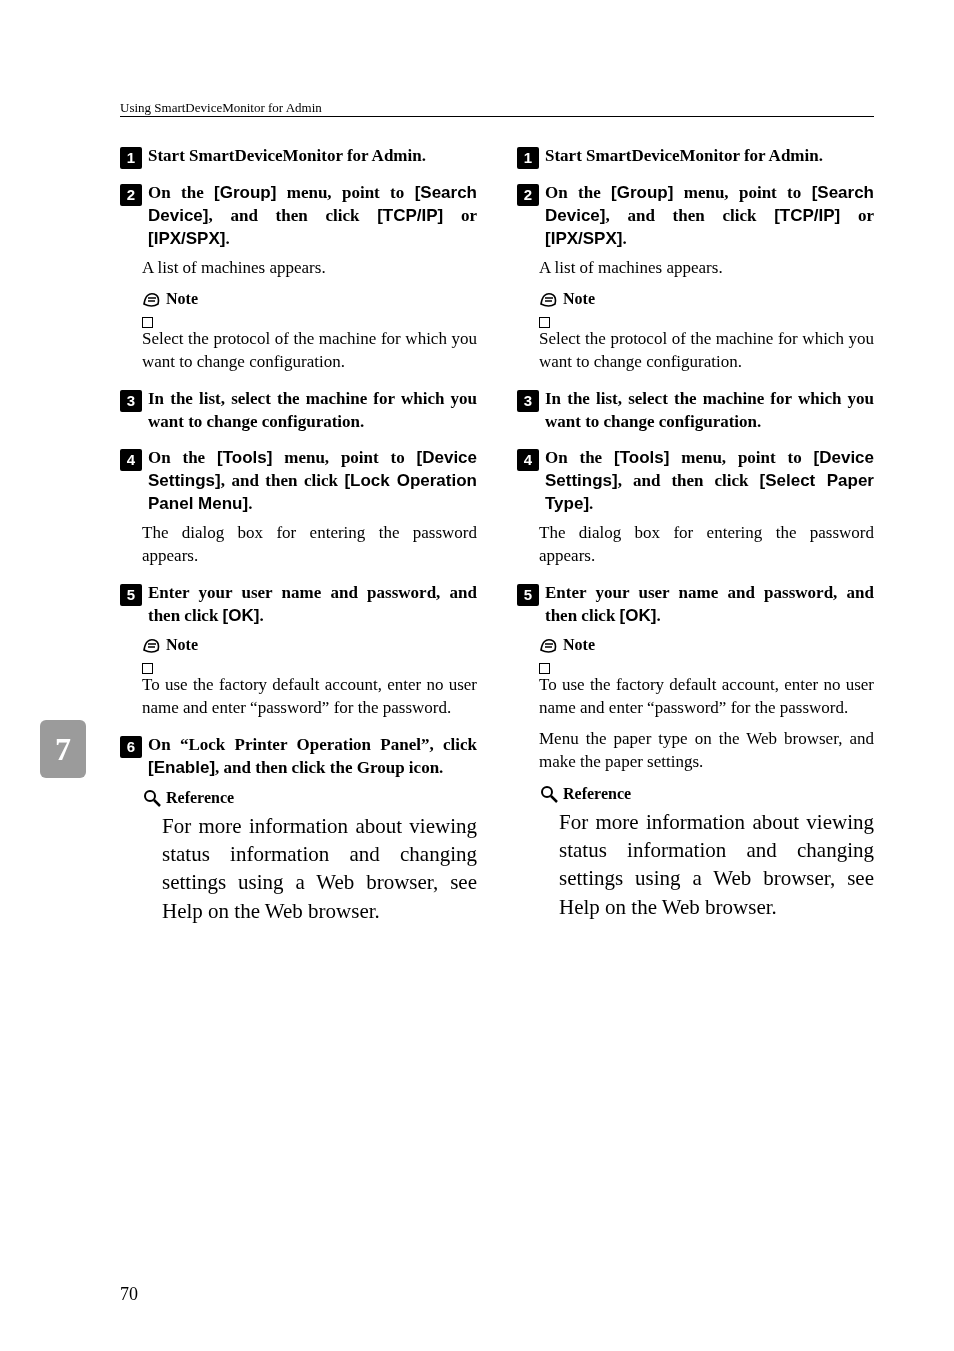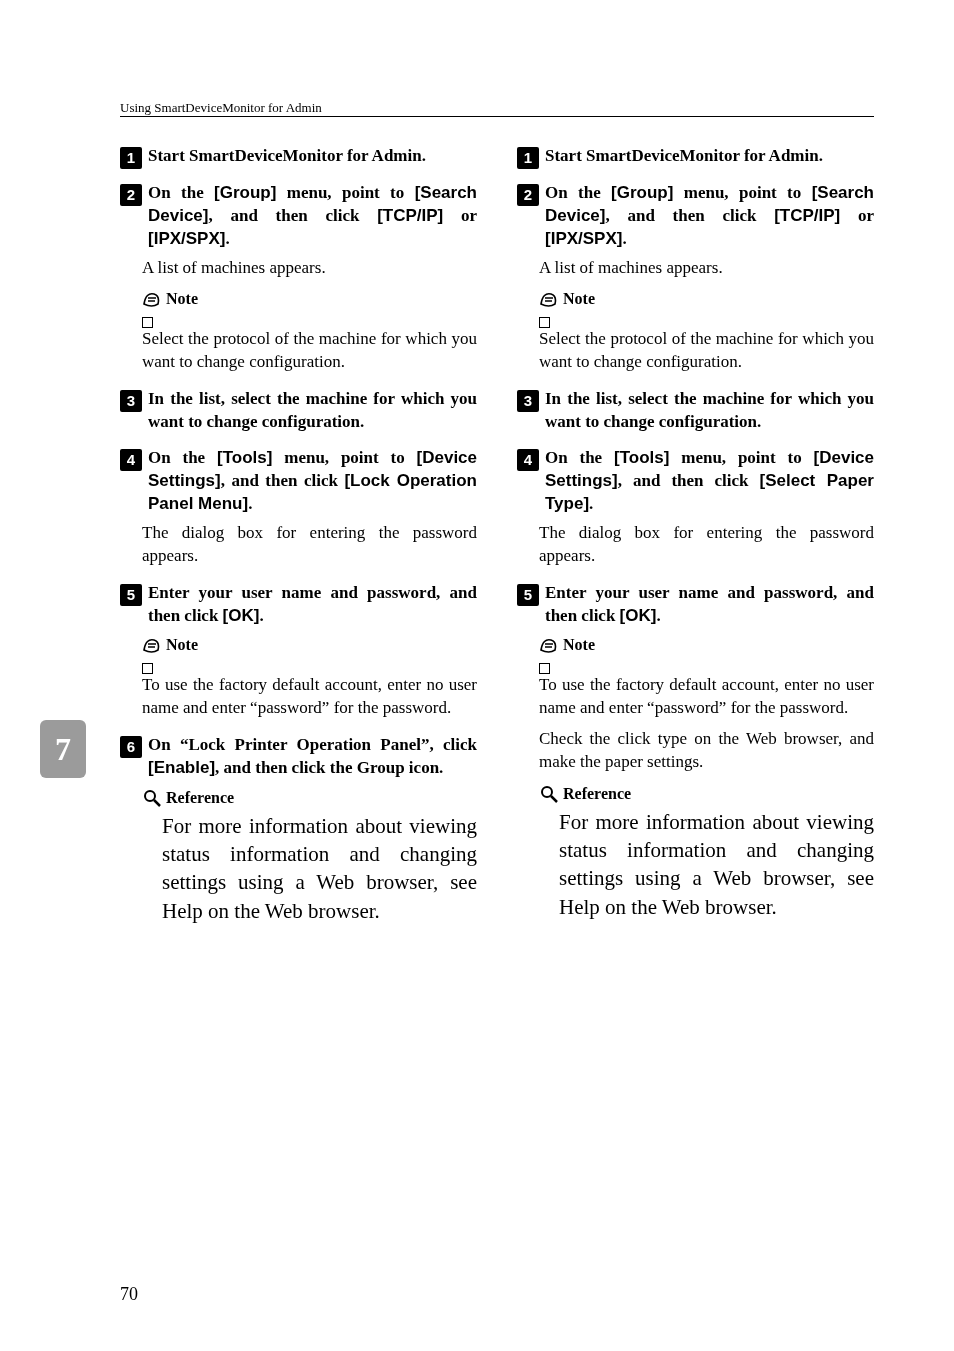--- a/index.html
+++ b/index.html
@@ -298,21 +298,21 @@
         <div class="note-head">
           <svg class="note-icon" width="20" height="18" viewBox="0 0 20 18">
               <path d="M2 14 Q4 2 12 4 Q18 6 16 14 Q10 18 2 14 Z M6 8 L14 8 M6 11 L13 11" fill="none" stroke="#000" stroke-width="1.6"></path>
             </svg>
           <span class="note-label">Note</span>
         </div>
         <div class="bullet-row">
           <span class="bullet-sq"></span>
           <span class="bullet-text">To use the factory default account, enter no user name and enter “password” for the password.</span>
         </div>
-        <div class="body-text" style="text-align:justify;">Check the click type on the Web browser, and make the paper settings.</div>
+        <div class="body-text" style="text-align:justify;">Menu the paper type on the Web browser, and make the paper settings.</div>
         <div class="ref-head">
           <svg class="ref-icon" width="20" height="20" viewBox="0 0 20 20">
               <circle cx="8" cy="8" r="5" fill="none" stroke="#000" stroke-width="2"></circle>
               <line x1="12" y1="12" x2="18" y2="18" stroke="#000" stroke-width="2.5"></line>
             </svg>
           <span class="ref-label">Reference</span>
         </div>
         <div class="ref-text">For more information about viewing status information and changing settings using a Web browser, see Help on the Web browser.</div>
       </div>
     </div>

